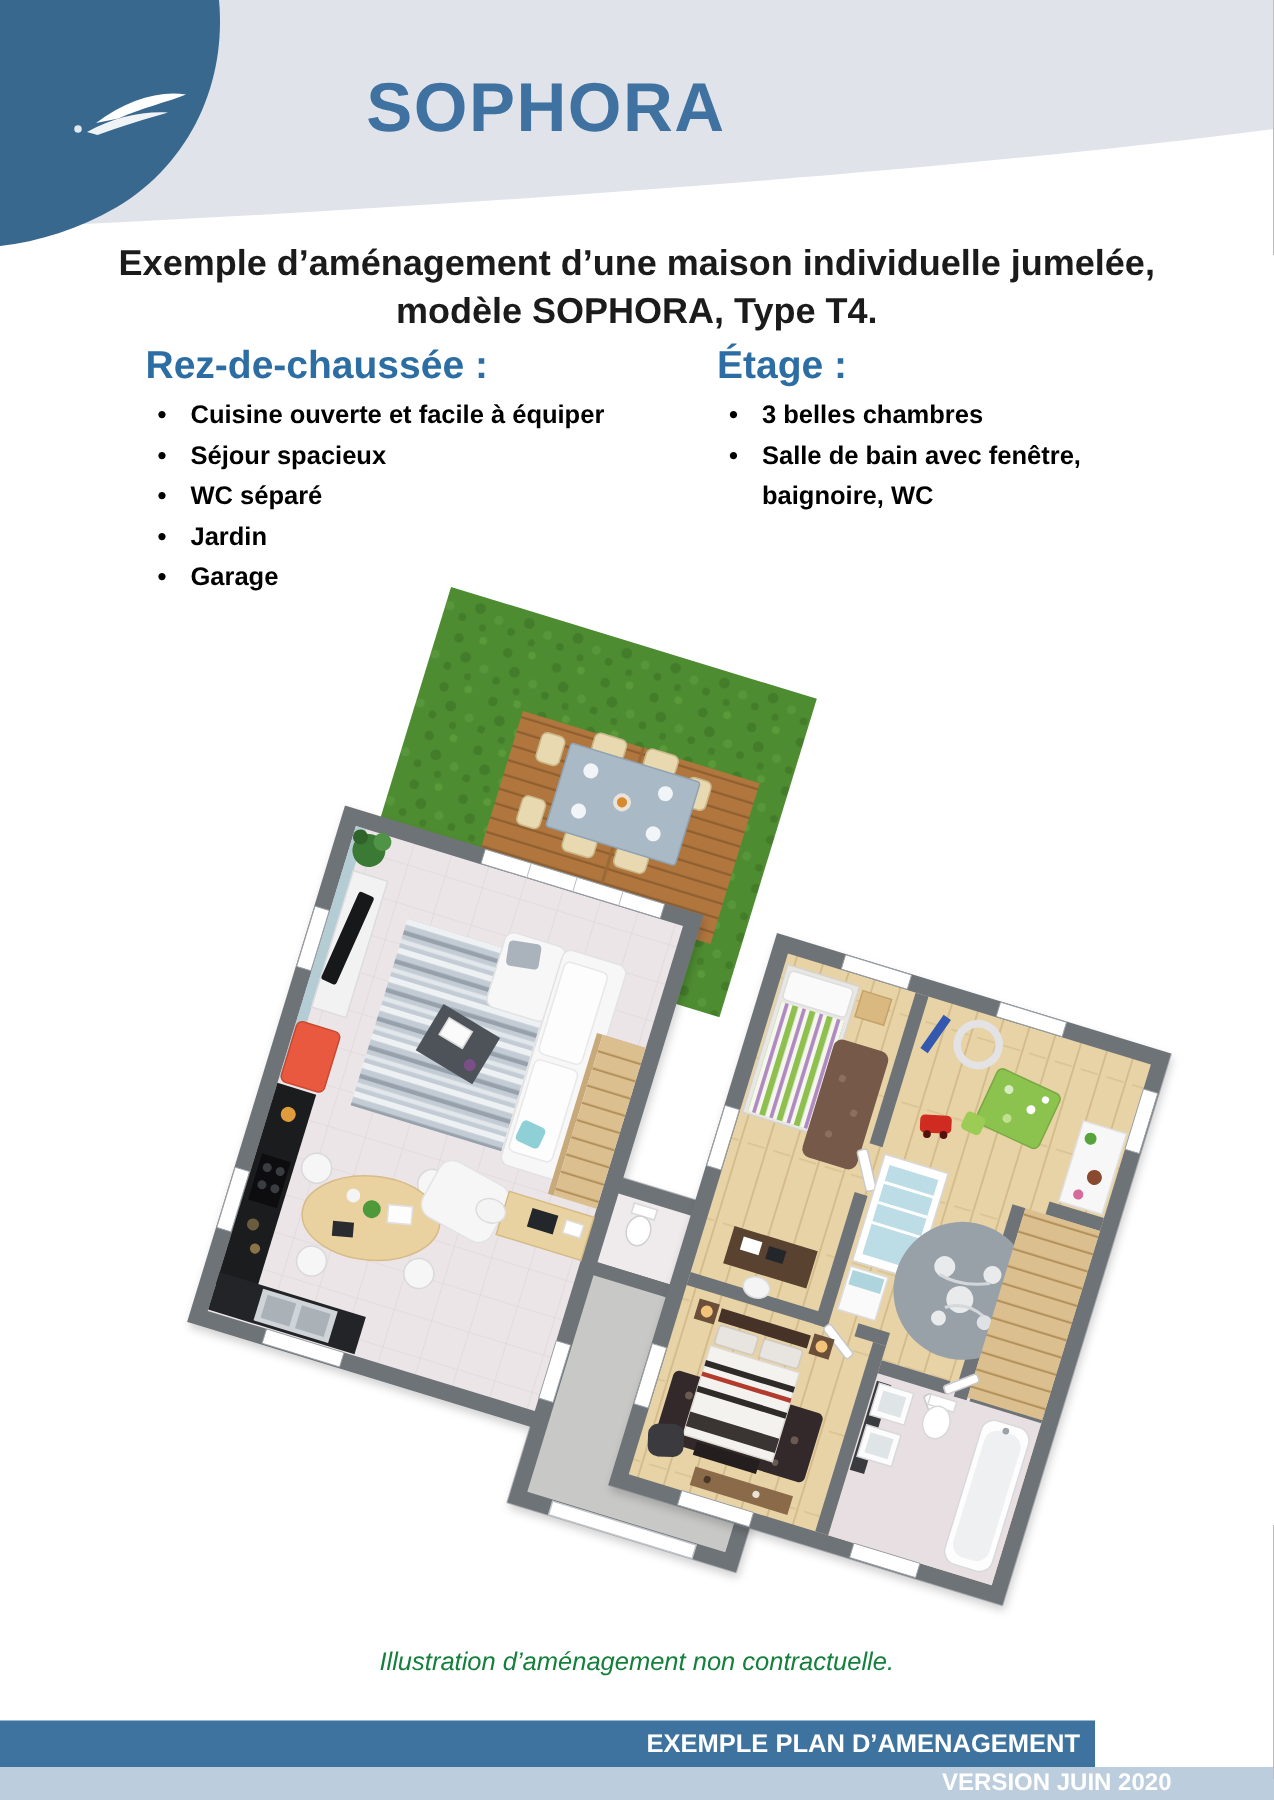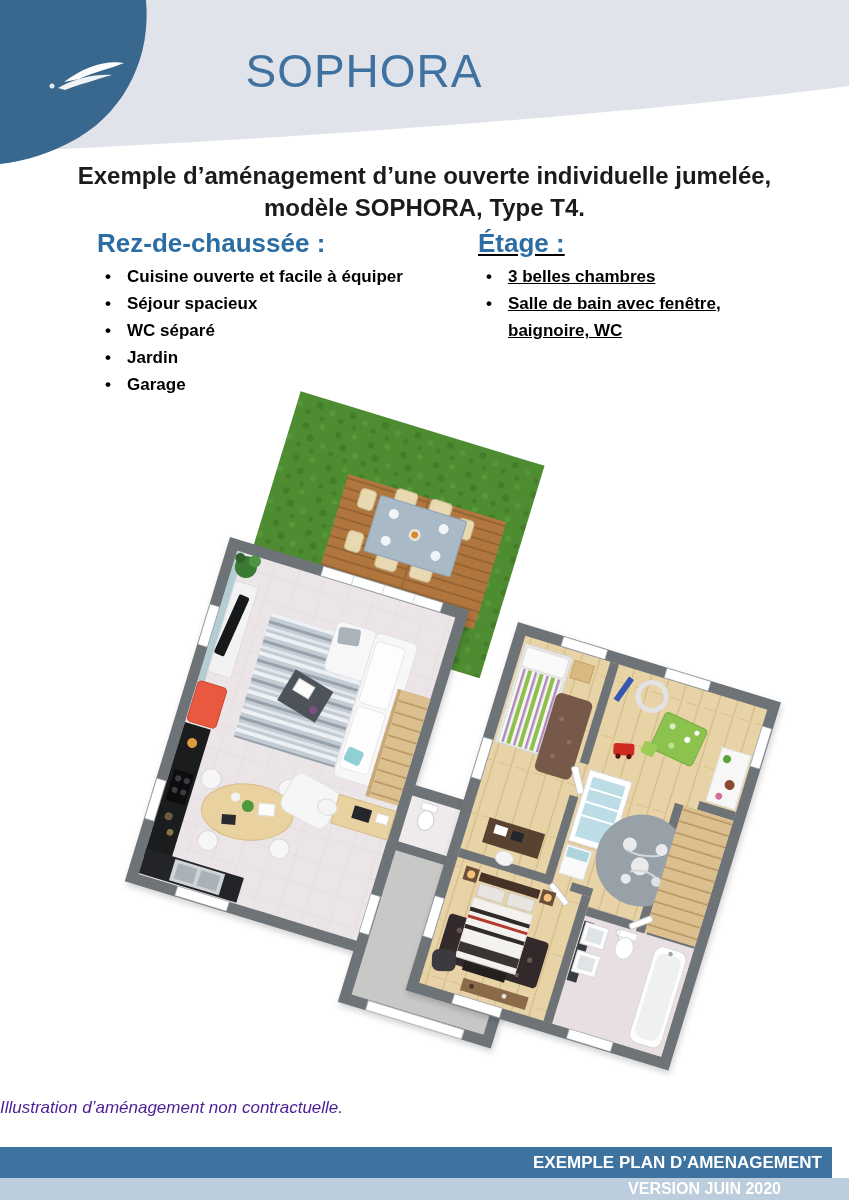--- a/index.html
+++ b/index.html
@@ -2,40 +2,40 @@
 <html><head>
 <meta charset="utf-8">
 <style>
   html,body{margin:0;padding:0;background:#888;}
   .page{position:relative;width:849px;height:1200px;background:#ffffff;overflow:hidden;
         font-family:"Liberation Sans",sans-serif;}
   svg{display:block;}
   
   .header-svg{position:absolute;top:0;left:0;}
   .brand-title{position:absolute;top:44px;left:0;width:728px;text-align:center;
-    font-size:46px;font-weight:normal;letter-spacing:1px;color:#3f72a0;}
+    font-size:46px;font-weight:bold;letter-spacing:1px;color:#3f72a0;}
   
   .intro{position:absolute;top:160px;left:0;width:849px;text-align:center;
     font-size:24px;font-weight:bold;color:#1b1b1b;line-height:32px;}
   
   .col{position:absolute;top:228px;}
   .col-left{left:97px;width:330px;}
-  .col-right{left:478px;width:275px;text-decoration:underline;}
+  .col-right{left:478px;width:275px;}
   .col h3{margin:0 0 4px 0;font-size:26px;color:#2c6da4;font-weight:bold;}
   .col ul{margin:0;padding:0;list-style:none;}
   .col li{position:relative;padding-left:30px;font-size:17px;font-weight:bold;
     color:#000000;line-height:27px;}
   .col li::before{content:"\2022";position:absolute;left:8px;top:0;font-size:17px;}
   
   .plan-svg{position:absolute;top:378px;left:0;}
   
-  .caption{position:absolute;top:1098px;left:0;width:849px;text-align:left;
-    font-size:17px;font-style:italic;color:#4c1d95;}
-  
-  .footer-bar1{position:absolute;top:1147px;left:0;width:832px;height:31px;
+  .caption{position:absolute;top:1098px;left:0;width:849px;text-align:center;
+    font-size:17px;font-style:italic;color:#15803d;}
+  
+  .footer-bar1{position:absolute;top:1147px;left:0;width:730px;height:31px;
     background:#3d739e;color:#ffffff;font-size:17px;font-weight:bold;
     line-height:31px;text-align:right;box-sizing:border-box;padding-right:10px;}
   .footer-bar2{position:absolute;top:1178px;left:0;width:849px;height:22px;
     background:#bccddd;color:#ffffff;font-size:16px;font-weight:bold;
     line-height:22px;text-align:right;box-sizing:border-box;padding-right:68px;}
 </style>
 </head>
 <body>
 
 <div class="page">
@@ -45,21 +45,21 @@
     <path d="M0,0 L146,0 C151,54 128,108 78,138 C52,153 26,161 0,164 Z" fill="#39688e"></path>
     <g>
       <path d="M64,82 C84,67 106,60 124,63 C112,68 94,72 79,79 Z" fill="#ffffff"></path>
       <path d="M58,88 C76,78 95,74 112,75 C98,79 78,85 65,90 Z" fill="#ffffff" opacity="0.92"></path>
       <circle cx="52" cy="86" r="2.5" fill="#ffffff" opacity="0.85"></circle>
     </g>
   </svg>
   <div class="brand-title">SOPHORA</div>
 
   <div class="intro">
-    <div>Exemple d’aménagement d’une ouverte individuelle jumelée,</div>
+    <div>Exemple d’aménagement d’une maison individuelle jumelée,</div>
     <div>modèle SOPHORA, Type T4.</div>
   </div>
 
   <div class="col col-left">
     <h3>Rez-de-chaussée :</h3>
     <ul>
       <li>Cuisine ouverte et facile à équiper</li>
       <li>Séjour spacieux</li>
       <li>WC séparé</li>
       <li>Jardin</li>

